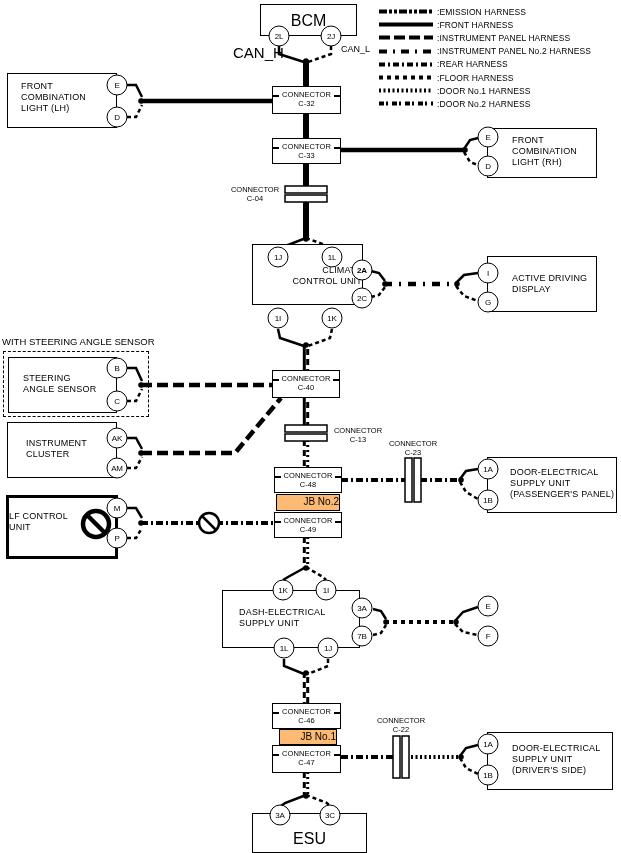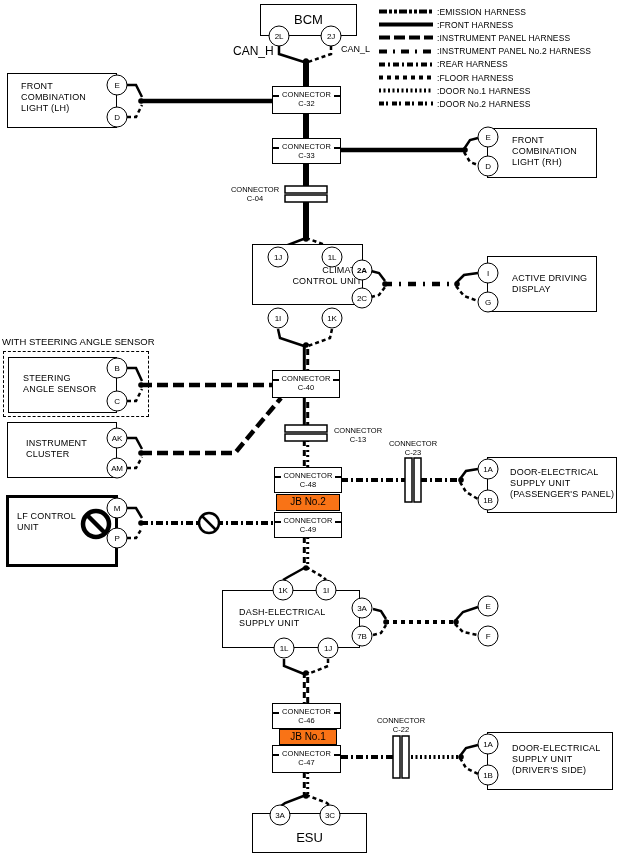--- a/index.html
+++ b/index.html
@@ -11,28 +11,28 @@
   .box{position:absolute;border:1.5px solid #000;background:#fff;box-sizing:border-box;z-index:2;}
   .unit{font-size:9px;line-height:11px;letter-spacing:.2px;}
   .unit div{white-space:nowrap;}
   .thick{border-width:3px;}
   .dashedbox{position:absolute;border:1.5px dashed #000;background:transparent;box-sizing:border-box;z-index:1;}
   .connbox{position:absolute;border:1.5px solid #000;background:#fff;box-sizing:border-box;z-index:3;
            text-align:center;font-size:7.5px;line-height:9px;padding-top:3px;letter-spacing:.1px;}
   .connbox::before,.connbox::after{content:"";position:absolute;top:8px;width:6px;height:2px;background:#000;}
   .connbox::before{left:0;}
   .connbox::after{right:0;}
-  .jb{position:absolute;border:1.5px solid #000;background:#f97316;box-sizing:border-box;z-index:3;
-      text-align:center;font-size:10px;line-height:13px;}
+  .jb{position:absolute;border:1.5px solid #000;background:#fdba74;box-sizing:border-box;z-index:3;
+      text-align:right;font-size:10px;line-height:13px;}
   .term{position:absolute;width:21px;height:21px;border:1.5px solid #000;border-radius:50%;
         background:#fff;box-sizing:border-box;z-index:5;display:flex;align-items:center;justify-content:center;
         font-size:8px;transform:translate(-50%,-50%);letter-spacing:-.2px;}
   .lbl{position:absolute;z-index:3;white-space:nowrap;}
   .connlbl{position:absolute;z-index:3;text-align:center;font-size:7.5px;line-height:9px;}
-  .big{font-size:13px;}
+  .big{font-size:16px;}
   #legend{position:absolute;left:378px;top:5px;z-index:3;}
   .lrow{display:flex;align-items:center;height:13.2px;white-space:nowrap;}
   .lrow svg{position:static;margin-right:3px;}
   .lrow span{font-size:8.5px;letter-spacing:.1px;}
   
   .w{stroke:#000;fill:none;}
   .s25{stroke-width:2.5;}
   .d25{stroke-width:2.5;stroke-dasharray:4 3;}
   .trunk{stroke-width:6;}
   .front{stroke-width:4.5;}
@@ -275,21 +275,21 @@
     <div>INSTRUMENT</div>
     <div>CLUSTER</div>
   </div>
 
   <div class="box unit" style="left:487px;top:457px;width:130px;height:56px;padding:9px 0 0 22px;">
     <div>DOOR-ELECTRICAL</div>
     <div>SUPPLY UNIT</div>
     <div>(PASSENGER'S PANEL)</div>
   </div>
 
-  <div class="box unit thick" style="left:6px;top:495px;width:112px;height:72px;padding:13px 0 0 8px;">
+  <div class="box unit thick" style="left:6px;top:495px;width:112px;height:64px;padding:13px 0 0 0;">
     <div>LF CONTROL</div>
     <div>UNIT</div>
   </div>
 
   <div class="box unit" style="left:222px;top:590px;width:138px;height:58px;padding:16px 0 0 16px;">
     <div>DASH-ELECTRICAL</div>
     <div>SUPPLY UNIT</div>
   </div>
 
 
@@ -346,21 +346,21 @@
   </div>
   <div class="connlbl" style="left:386px;top:439px;width:54px;">
     <div>CONNECTOR</div>
     <div>C-23</div>
   </div>
   <div class="connlbl" style="left:374px;top:716px;width:54px;">
     <div>CONNECTOR</div>
     <div>C-22</div>
   </div>
 
-  <div class="lbl" style="left:233px;top:44px;font-size:12px;">CAN_H</div>
+  <div class="lbl" style="left:233px;top:44px;font-size:15px;">CAN_H</div>
   <div class="lbl" style="left:341px;top:44px;font-size:9px;">CAN_L</div>
 
   <div class="term" style="left:279px;top:36px;">2L</div>
   <div class="term" style="left:331px;top:36px;">2J</div>
   <div class="term" style="left:117px;top:85px;">E</div>
   <div class="term" style="left:117px;top:117px;">D</div>
   <div class="term" style="left:488px;top:137px;">E</div>
   <div class="term" style="left:488px;top:166px;">D</div>
   <div class="term" style="left:278px;top:257px;">1J</div>
   <div class="term" style="left:332px;top:257px;">1L</div>

